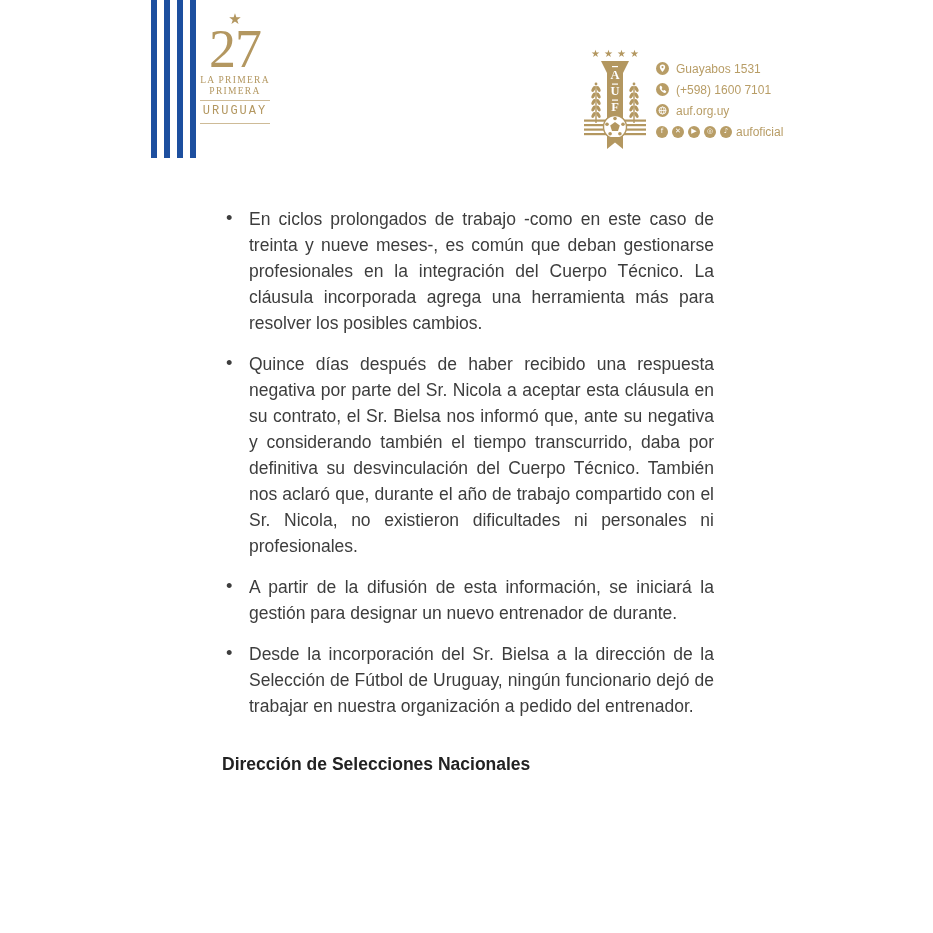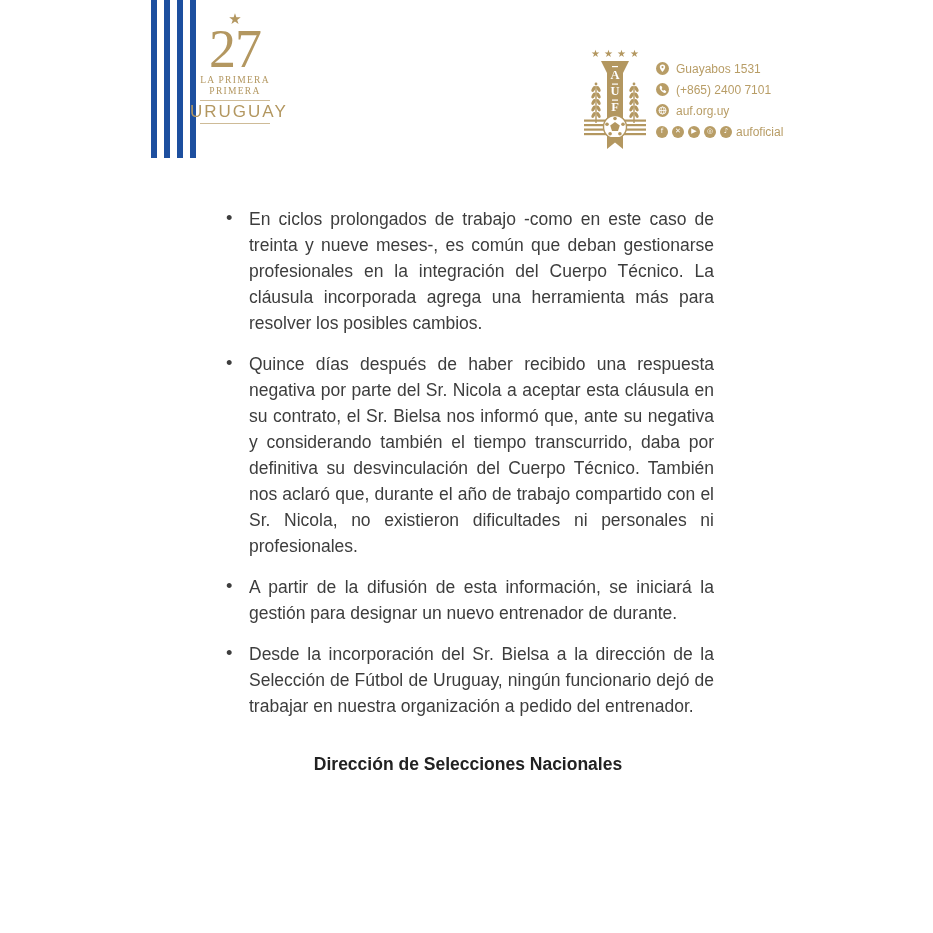--- a/index.html
+++ b/index.html
@@ -11,21 +11,21 @@
   .stripe{width:6px;height:100%;background:#1d4f9f;}
 
   
   .logo1924{position:absolute;left:190px;top:12px;width:90px;text-align:center;color:#b39760;}
   .logo1924 .star{font-family:"DejaVu Sans",sans-serif;font-size:15px;line-height:15px;}
   .logo1924 .digits{font-family:"Liberation Serif",serif;font-weight:400;
                     font-size:54px;line-height:40px;letter-spacing:-1px;margin-top:2px;}
   .logo1924 .sub{font-family:"Liberation Serif",serif;font-size:9.5px;letter-spacing:1.3px;
                  line-height:11px;margin-top:6px;}
   .logo1924 .rule{border-top:1px solid #b39760;opacity:.65;margin:3px 10px 2px 10px;}
-  .logo1924 .country{font-family:Liberation Sans, sans-serif;font-size:17px;letter-spacing:2px;
+  .logo1924 .country{font-family:Liberation Mono, monospace;font-size:12px;letter-spacing:2px;
                      line-height:17px;}
 
   
   .crest{position:absolute;left:584px;top:49px;width:62px;text-align:center;}
   .crest .crest-stars{font-family:"DejaVu Sans",sans-serif;color:#b39760;font-size:10px;
                       letter-spacing:4px;line-height:10px;padding-left:4px;}
   .crest svg{display:block;margin-top:2px;}
 
   
   .contact{position:absolute;left:656px;top:62px;display:flex;flex-direction:column;gap:8px;
@@ -39,21 +39,21 @@
   .social-handle{}
 
   
   .doc-body{position:absolute;left:222px;top:206px;width:492px;
             font-size:17.5px;line-height:26px;color:#3d3d3d;}
   ul.bullets{list-style:none;margin:0;padding:0;}
   li.bullet-item{position:relative;padding-left:27px;margin-bottom:15px;
                  text-align:justify;text-justify:inter-word;}
   .bullet-marker{position:absolute;left:4px;top:-1px;font-size:1.05em;}
 
-  .signature{position:absolute;left:222px;top:754px;width:492px;text-align:center;
+  .signature{position:absolute;left:222px;top:754px;width:492px;text-align:left;
              font-size:17.5px;font-weight:700;color:#222222;}
 </style>
 </head>
 <body>
 
 <div class="page">
 
   <div class="stripes">
     <span class="stripe"></span>
     <span class="stripe"></span>
@@ -132,21 +132,21 @@
         <path d="M6.5 2.4a2.7 2.7 0 0 0-2.7 2.7c0 2 2.7 5 2.7 5s2.7-3 2.7-5A2.7 2.7 0 0 0 6.5 2.4z" fill="#ffffff"></path>
         <circle cx="6.5" cy="5.1" r="1.1" fill="#b89d66"></circle>
       </svg>
       <span>Guayabos 1531</span>
     </div>
     <div class="contact-row">
       <svg class="cicon" viewBox="0 0 13 13">
         <circle cx="6.5" cy="6.5" r="6.5" fill="#b89d66"></circle>
         <path d="M4.1 3.1c.5-.5 1.2-.4 1.5.2l.6 1.1c.2.4.1.8-.2 1.1l-.4.4c.3.7 1 1.5 1.7 1.8l.4-.4c.3-.3.8-.4 1.1-.1l1 .7c.5.3.6 1 .1 1.5-.6.6-1.7.7-2.9-.1a8.6 8.6 0 0 1-2.9-3.1c-.6-1.3-.5-2.5 0-3.1z" fill="#ffffff"></path>
       </svg>
-      <span>(+865) 2400 7101</span>
+      <span>(+598) 1600 7101</span>
     </div>
     <div class="contact-row">
       <svg class="cicon" viewBox="0 0 13 13">
         <circle cx="6.5" cy="6.5" r="6.5" fill="#b89d66"></circle>
         <circle cx="6.5" cy="6.5" r="3.5" fill="none" stroke="#ffffff" stroke-width="0.9"></circle>
         <ellipse cx="6.5" cy="6.5" rx="1.5" ry="3.5" fill="none" stroke="#ffffff" stroke-width="0.8"></ellipse>
         <line x1="3" y1="6.5" x2="10" y2="6.5" stroke="#ffffff" stroke-width="0.8"></line>
       </svg>
       <span>auf.org.uy</span>
     </div>

